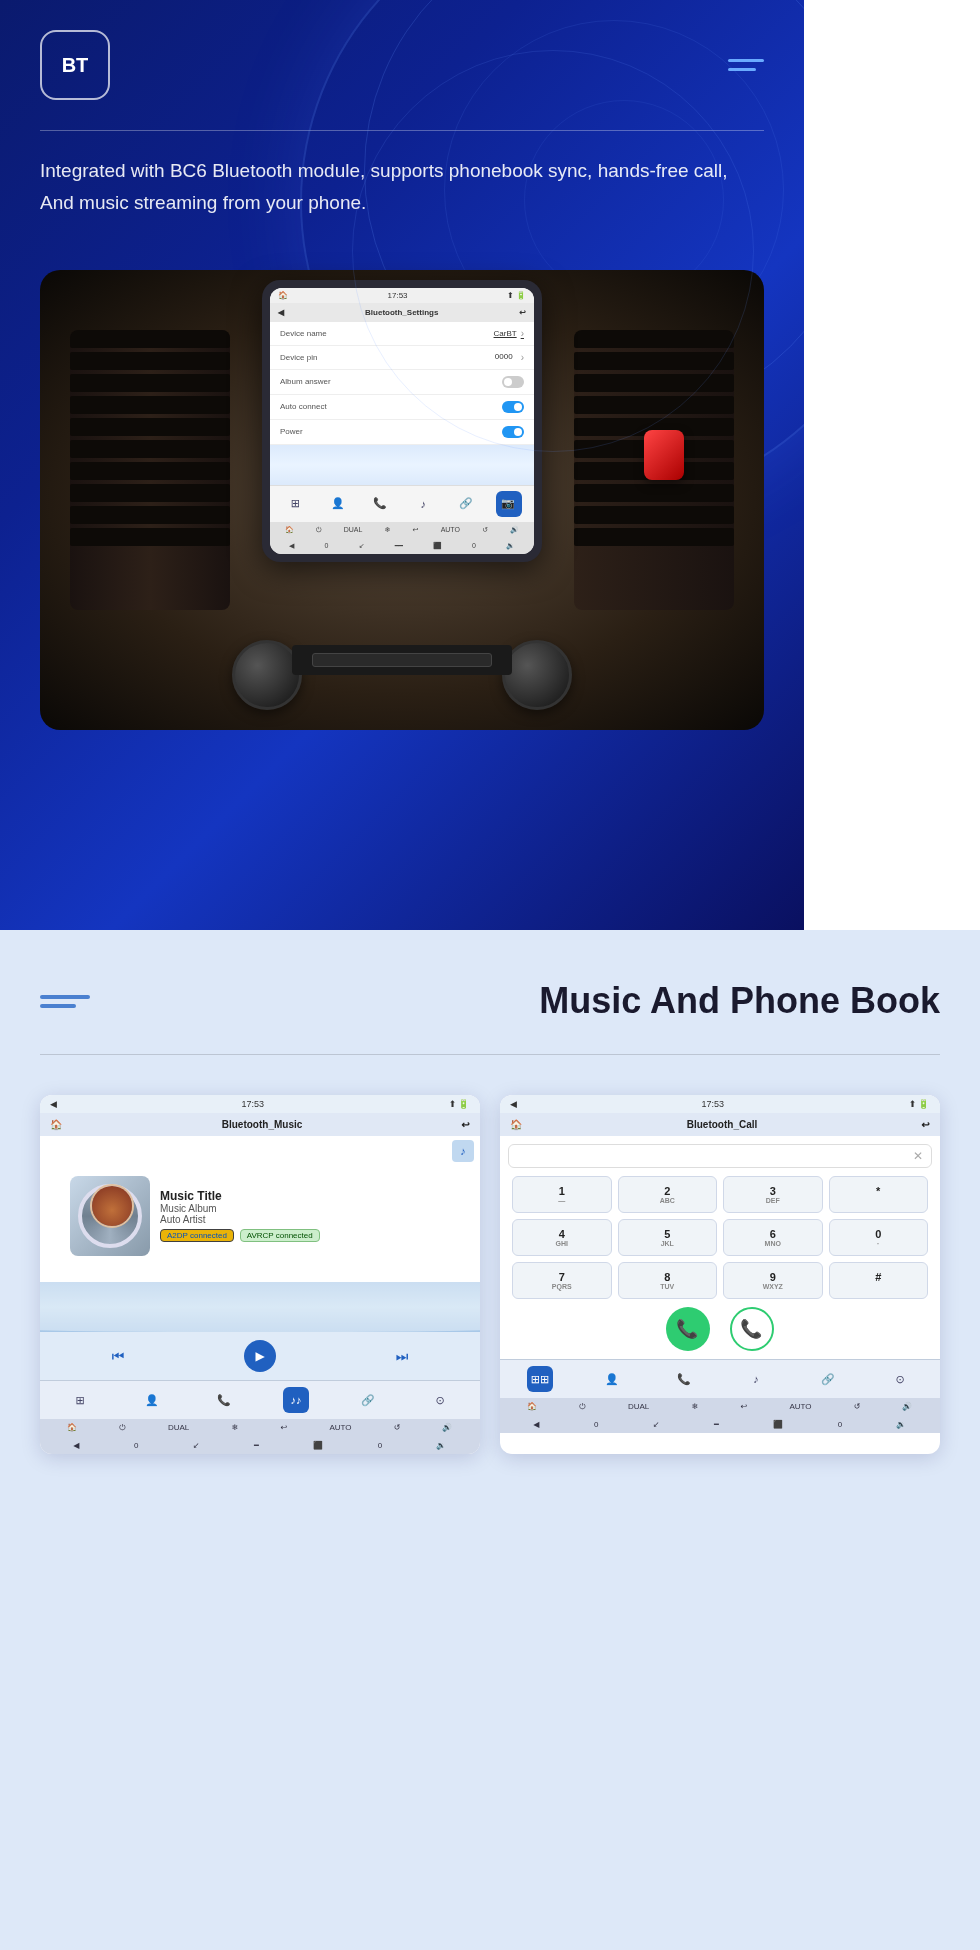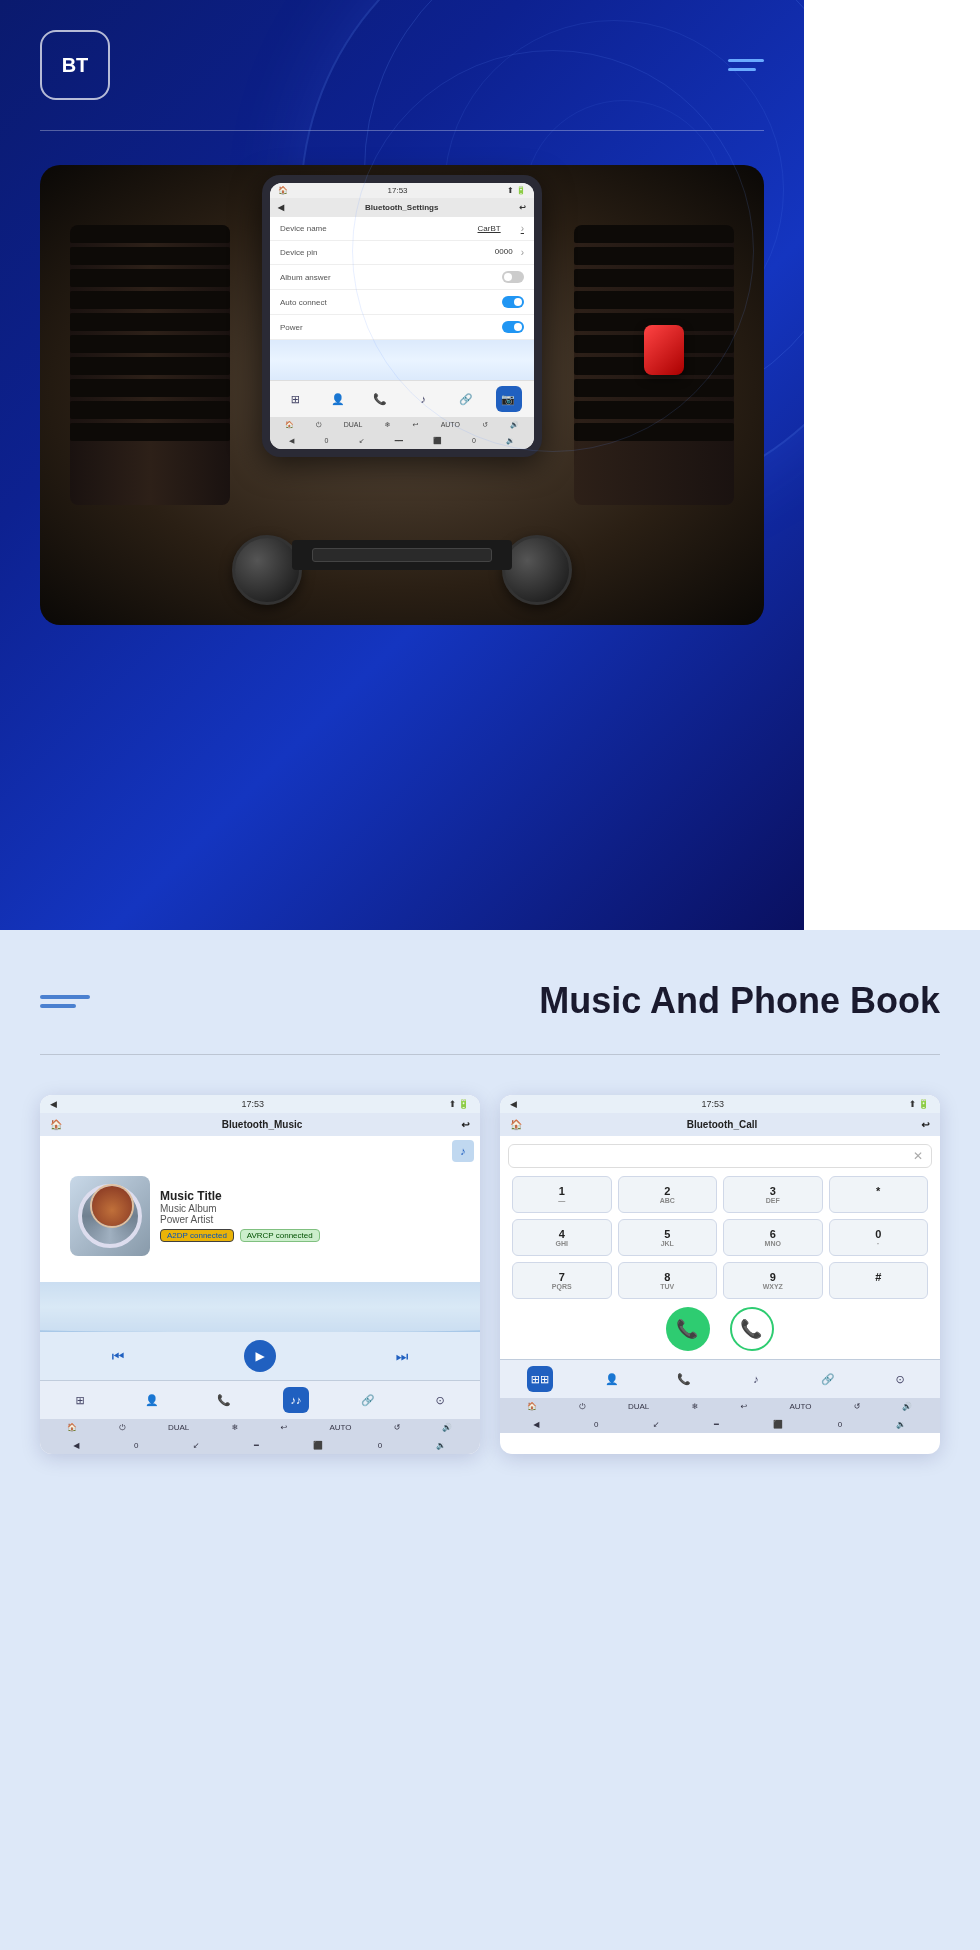--- a/index.html
+++ b/index.html
@@ -500,20 +500,24 @@
 
   <div class="hero-header">
     <div class="bt-logo">BT</div>
     <div class="hamburger-icon">
       <span></span>
       <span></span>
     </div>
   </div>
 
   <div class="hero-divider"></div>
+  <p class="hero-desc">
+    <span>Integrated with BC6 Bluetooth module, supports phonebook sync, hands-free call,</span><br>
+    <span>And music streaming from your phone.</span>
+  </p>
 
   <div class="car-container">
     <div class="car-dash">
       <div class="car-bg"></div>
 
       <div class="vent-left">
         <div class="vent-slat"></div>
           <div class="vent-slat"></div>
         <div class="vent-slat"></div>
           <div class="vent-slat"></div>
@@ -549,21 +553,21 @@
 
           <div class="screen-nav">
             <span>◀</span>
             <span>Bluetooth_Settings</span>
             <span>↩</span>
           </div>
 
           <div class="screen-body">
             <div class="screen-row">
               <span class="screen-row-label">Device name</span>
-              <div style="display:flex;align-items:center;gap:20px;text-decoration:underline;">
+              <div style="display:flex;align-items:center;gap:4px;text-decoration:underline;">
                 <span class="screen-row-val">CarBT</span>
                 <span class="arrow-right">›</span>
               </div>
             </div>
             <div class="screen-row">
               <span class="screen-row-label">Device pin</span>
               <div style="display:flex;gap:8px;">
                 <span class="screen-row-val">0000</span>
                 <span class="arrow-right">›</span>
               </div>
@@ -666,21 +670,21 @@
               </div>
             </div>
 
             <div style="position:absolute;top:8px;left:20px;width:44px;height:44px;border-radius:50%;background:linear-gradient(135deg,#d4945a,#a05030);overflow:hidden;border:2px solid #e0c0a0;">
               <div style="width:100%;height:100%;background:radial-gradient(circle at 50% 60%,#c0703a,#803020);"></div>
             </div>
           </div>
           <div class="music-info">
             <div class="music-info-title">Music Title</div>
             <div class="music-info-album">Music Album</div>
-            <div class="music-info-artist">Power Artist</div>
+            <div class="music-info-artist">Auto Artist</div>
             <div>
               <span class="badge badge-blue">A2DP connected</span>
               <span class="badge badge-green">AVRCP connected</span>
             </div>
           </div>
         </div>
       </div>
 
       <div class="wave-area"></div>
 

